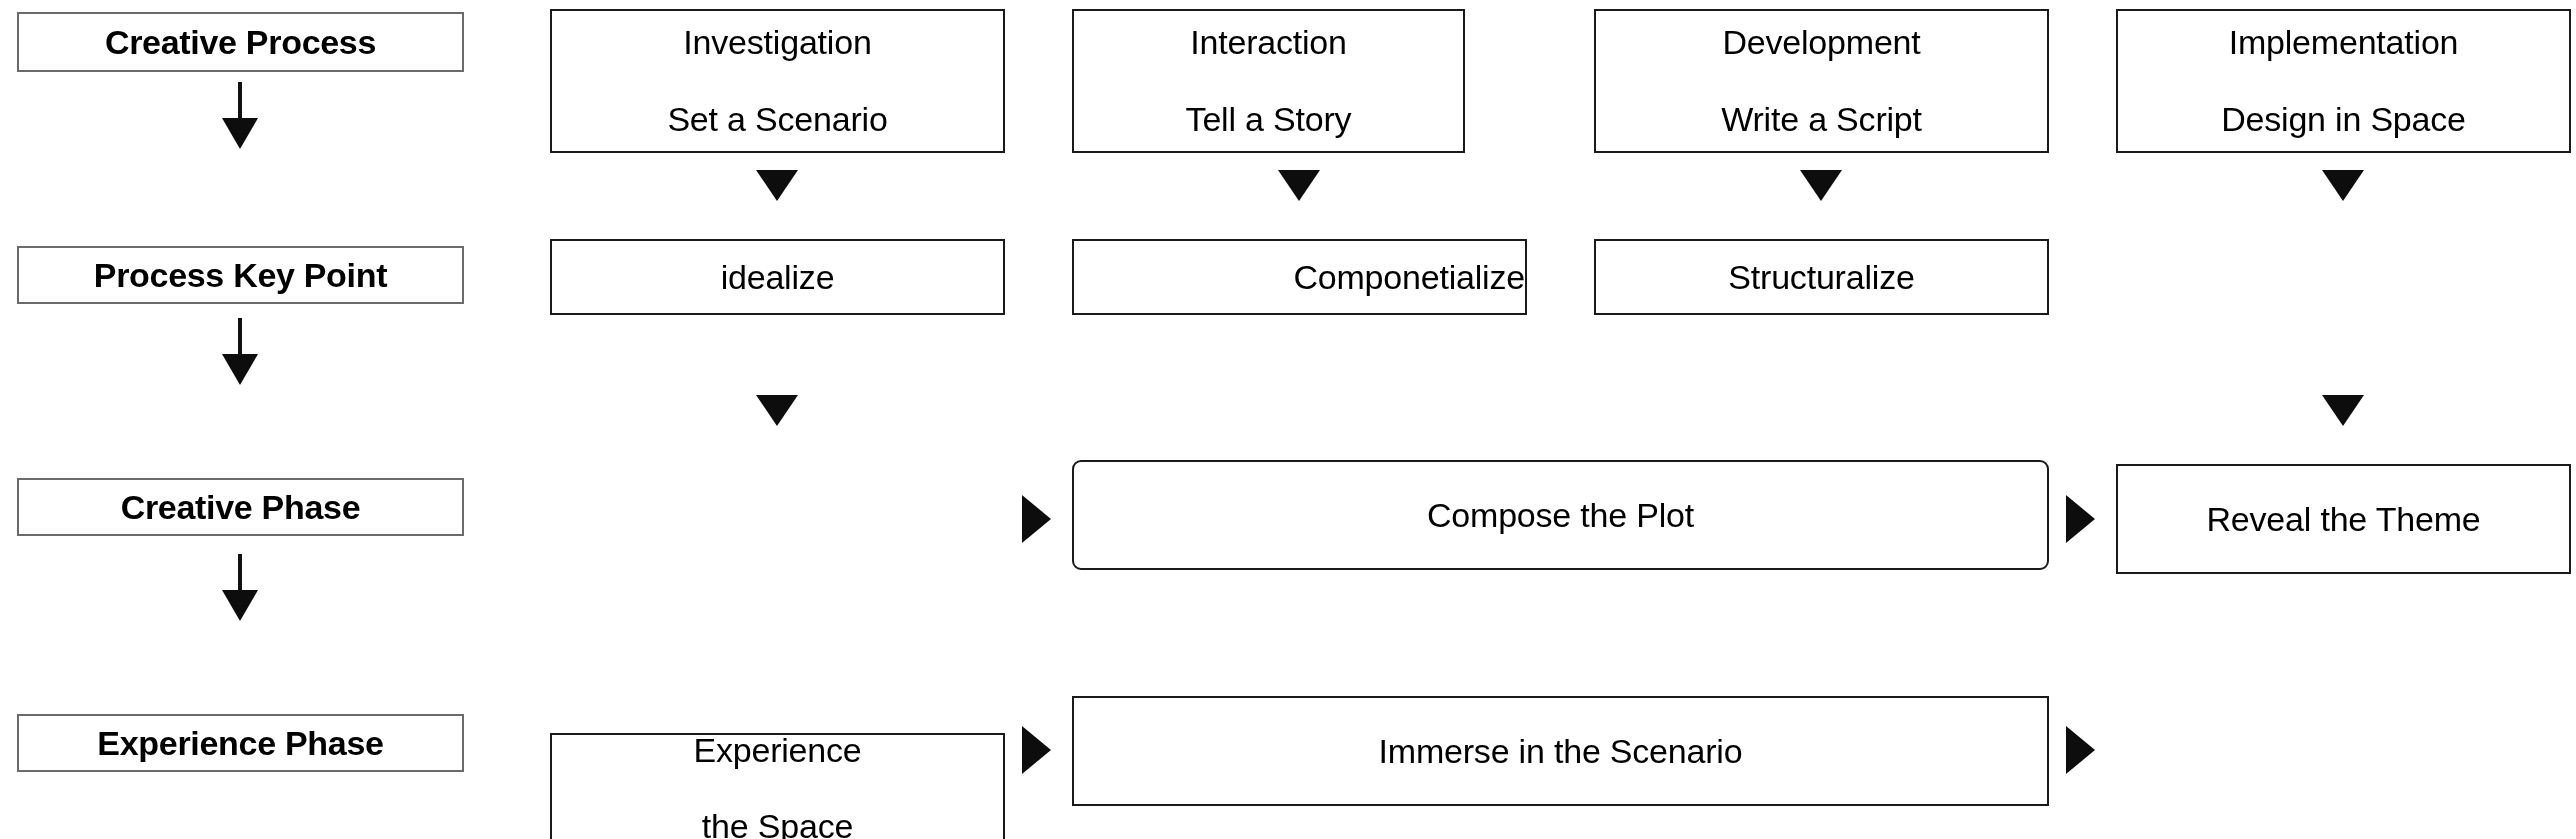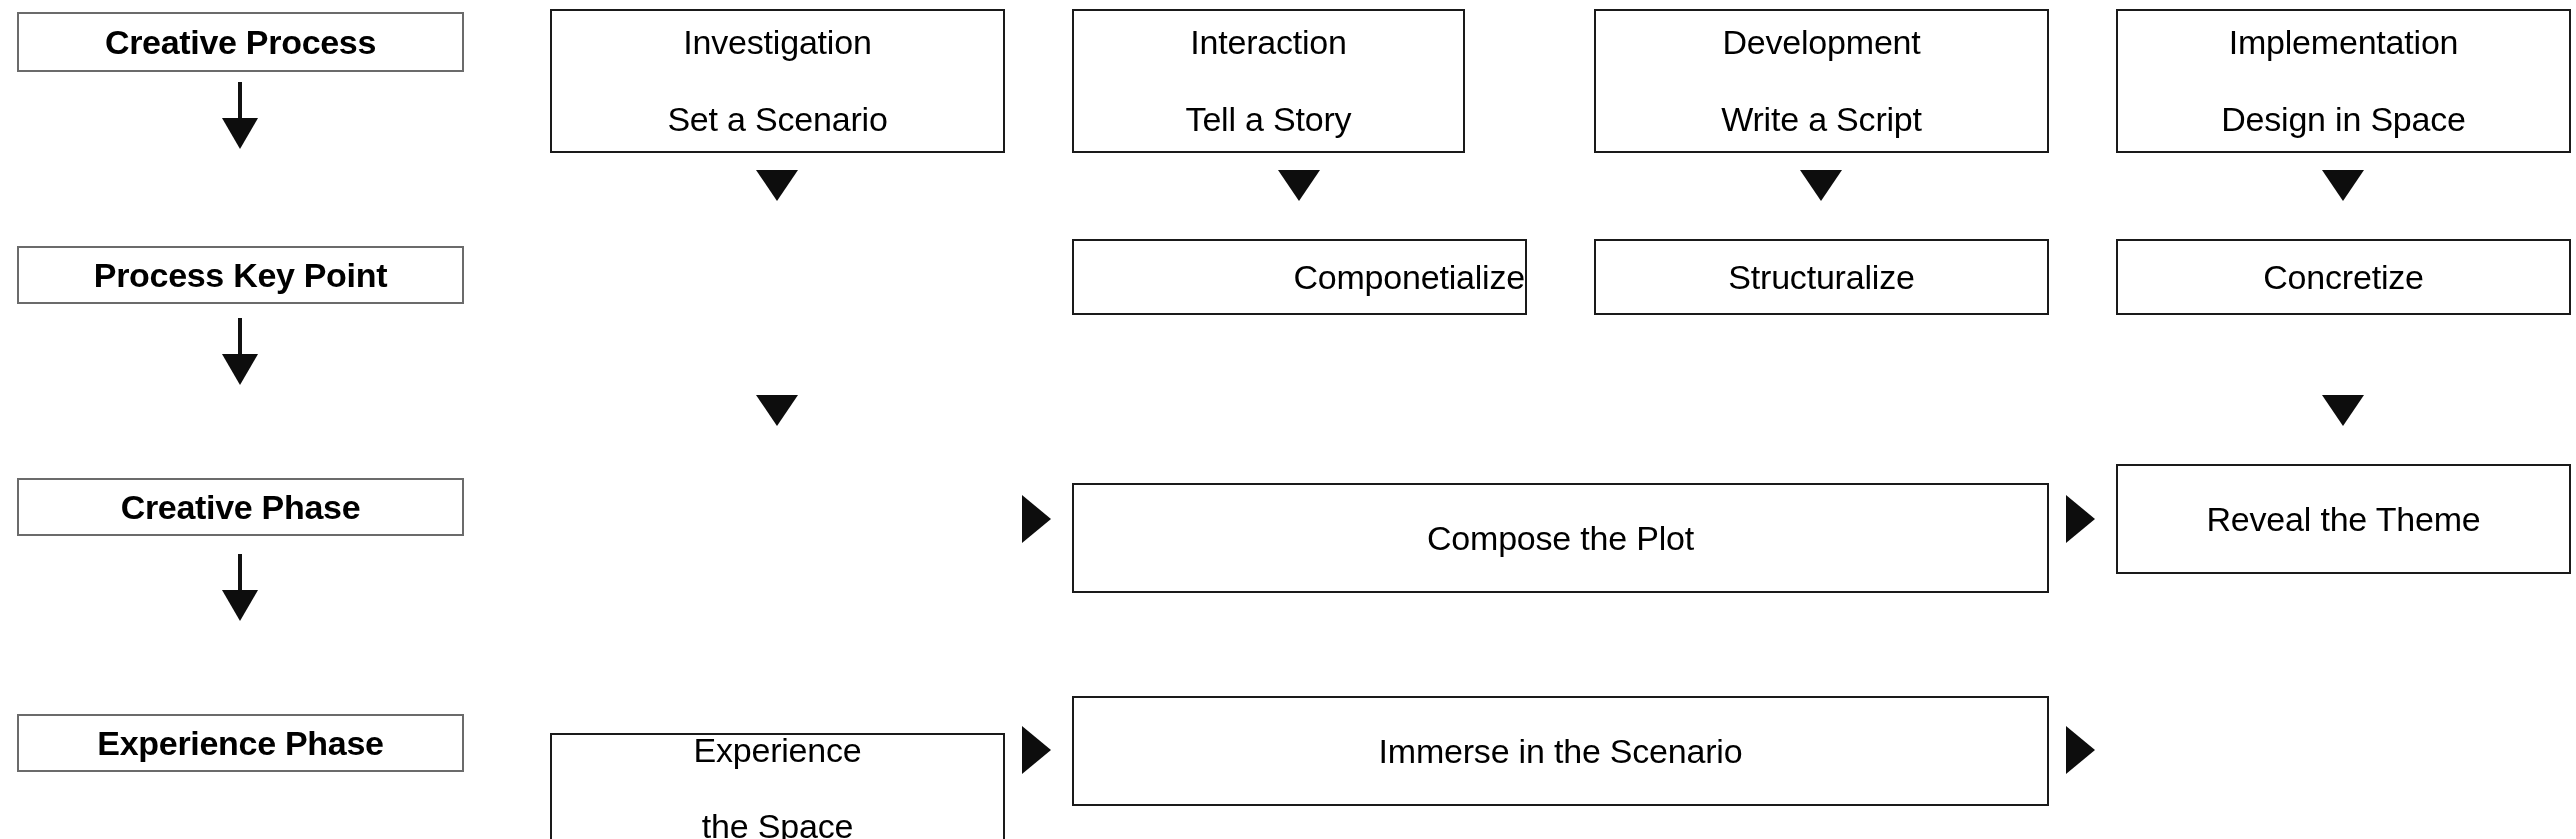--- a/index.html
+++ b/index.html
@@ -151,40 +151,40 @@
       <div>Implementation</div>
       <div>Design in Space</div>
     </div>
   </div>
 
   <div class="tri-down" style="left:756px; top:170px;"></div>
   <div class="tri-down" style="left:1278px; top:170px;"></div>
   <div class="tri-down" style="left:1800px; top:170px;"></div>
   <div class="tri-down" style="left:2322px; top:170px;"></div>
 
+  <div class="box stage-box" style="left:550px; top:239px; width:455px; height:76px;">
+    <span>idealize</span>
+  </div>
 
   <div class="box stage-box" style="left:1072px; top:239px; width:455px; height:76px;justify-content:flex-end;">
     <span>Componetialize</span>
   </div>
 
   <div class="box stage-box" style="left:1594px; top:239px; width:455px; height:76px;">
     <span>Structuralize</span>
   </div>
 
-  <div class="box stage-box" style="left:2116px; top:239px; width:455px; height:76px;">
-    <span>Concretize</span>
-  </div>
 
   <div class="tri-down" style="left:756px; top:395px;"></div>
   <div class="tri-down" style="left:2322px; top:395px;"></div>
 
 
   <div class="tri-right" style="left:1022px; top:495px;"></div>
 
-  <div class="box stage-box" style="left:1072px; top:483px; width:977px; height:110px;">
+  <div class="box stage-box" style="left:1072px; top:460px; width:977px; height:110px;border-radius:9px;">
     <span>Compose the Plot</span>
   </div>
 
   <div class="tri-right" style="left:2066px; top:495px;"></div>
 
   <div class="box stage-box" style="left:2116px; top:464px; width:455px; height:110px;">
     <span>Reveal the Theme</span>
   </div>
 
   <div class="box stage-box" style="left:550px; top:696px; width:455px; height:110px;margin-top:37px;">

